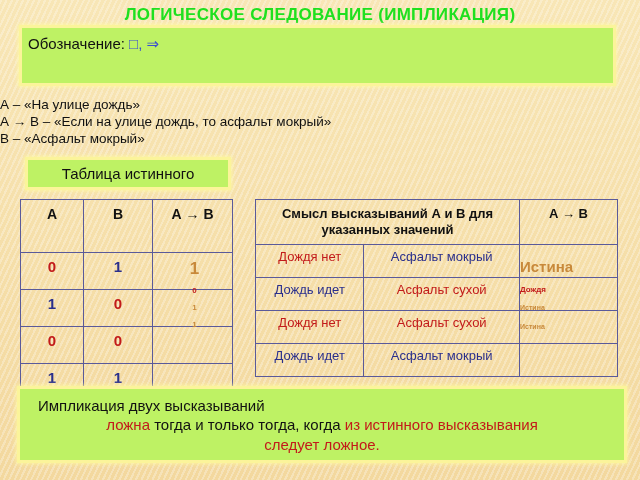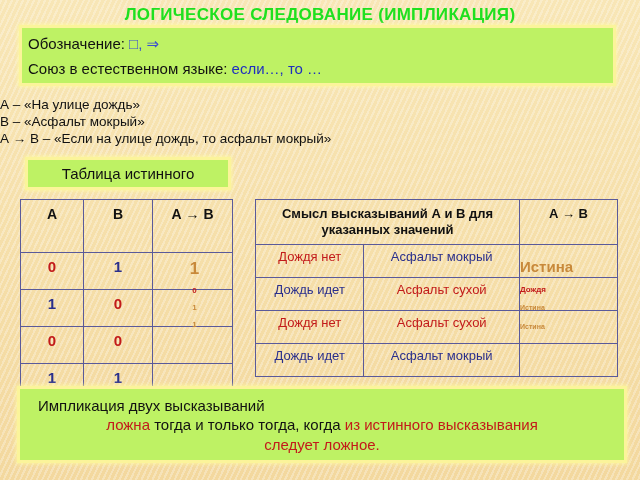--- a/index.html
+++ b/index.html
@@ -58,30 +58,26 @@
 <body>
 
 <div class="abs title">ЛОГИЧЕСКОЕ СЛЕДОВАНИЕ (ИМПЛИКАЦИЯ)</div>
 
 <div class="abs box def-box">
   <div class="def-line" style="top:7px;">
     <span>Обозначение:</span>
     <span class="glyph">□</span><span class="glyph">,</span>
     <span class="glyph">⇒</span>
   </div>
-  <div class="def-line" style="top:32px;">
-    <span>Союз в естественном языке:</span>
-    <span class="blue">если…, то …</span>
-  </div>
 </div>
 
 <div class="abs statements">
   <div>А – «На улице дождь»</div>
+  <div>А → В – «Если на улице дождь, то асфальт мокрый»</div>
   <div>В – «Асфальт мокрый»</div>
-  <div>А → В – «Если на улице дождь, то асфальт мокрый»</div>
 </div>
 
 <div class="abs box tt-label-box">
   <div class="tt-label">Таблица истинного</div>
 </div>
 
 <table class="grid t1">
   <tbody>
       <tr>
     <td class="h" style="width:62px;">А</td>

